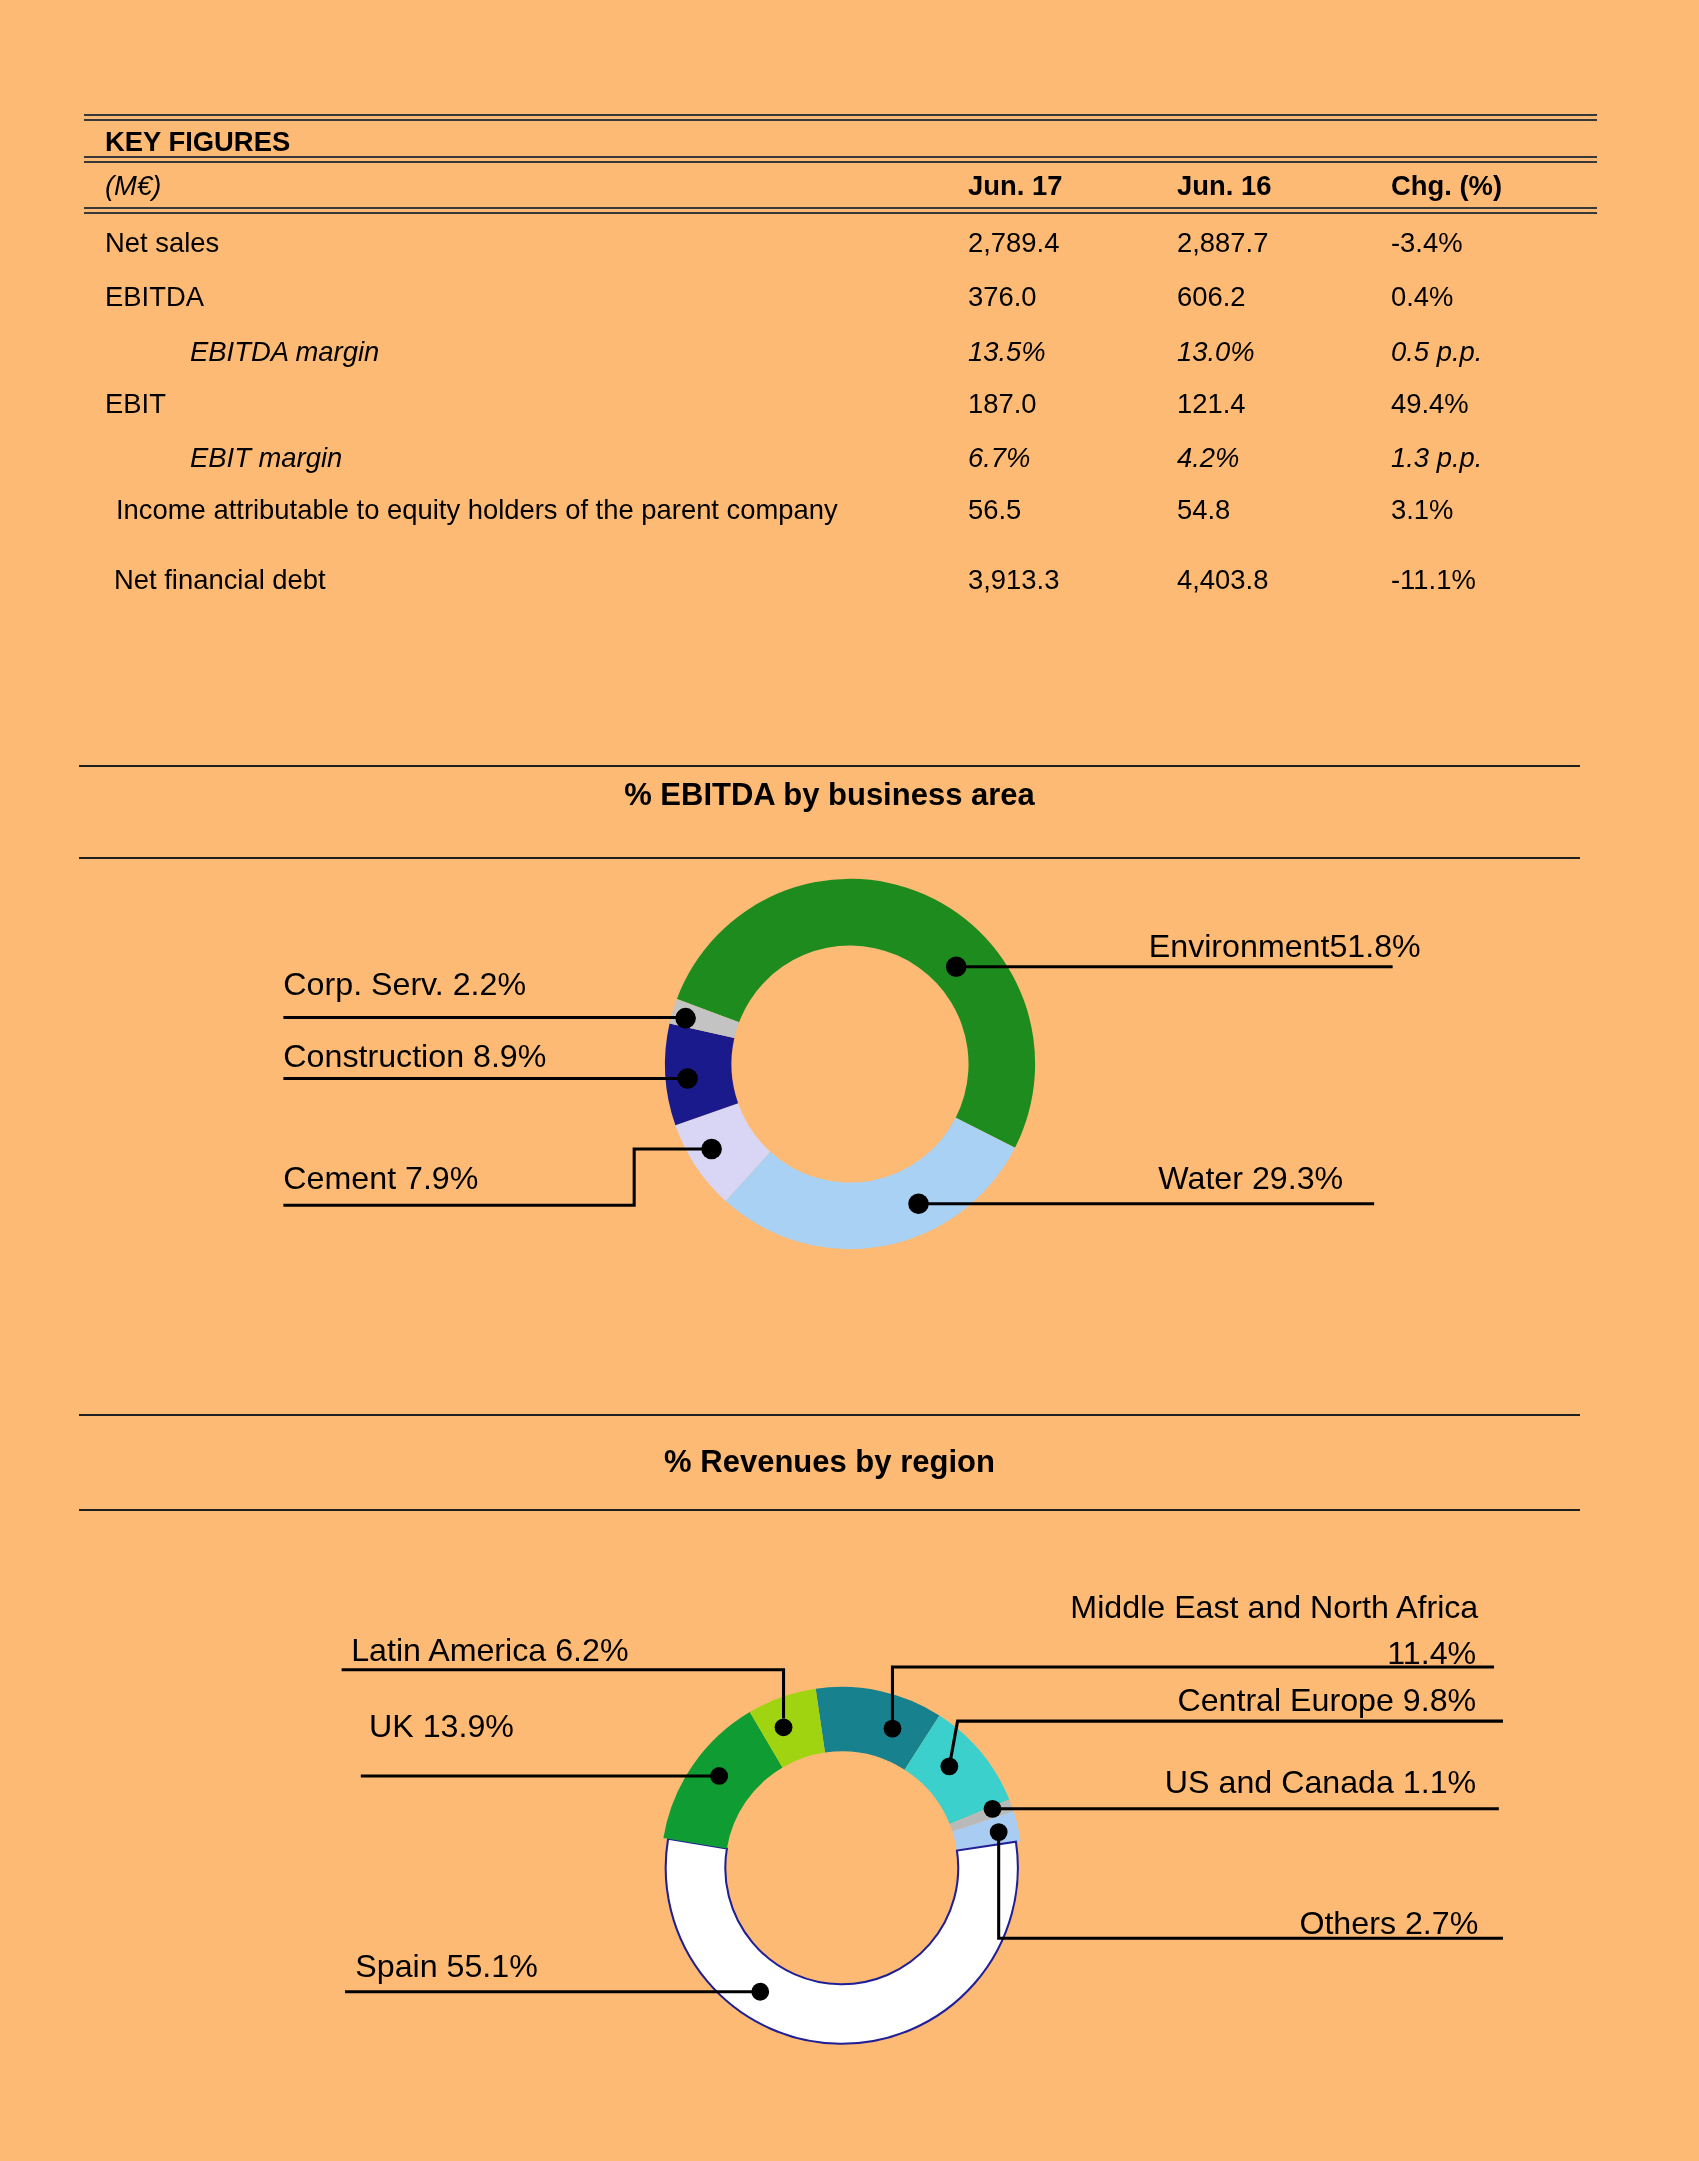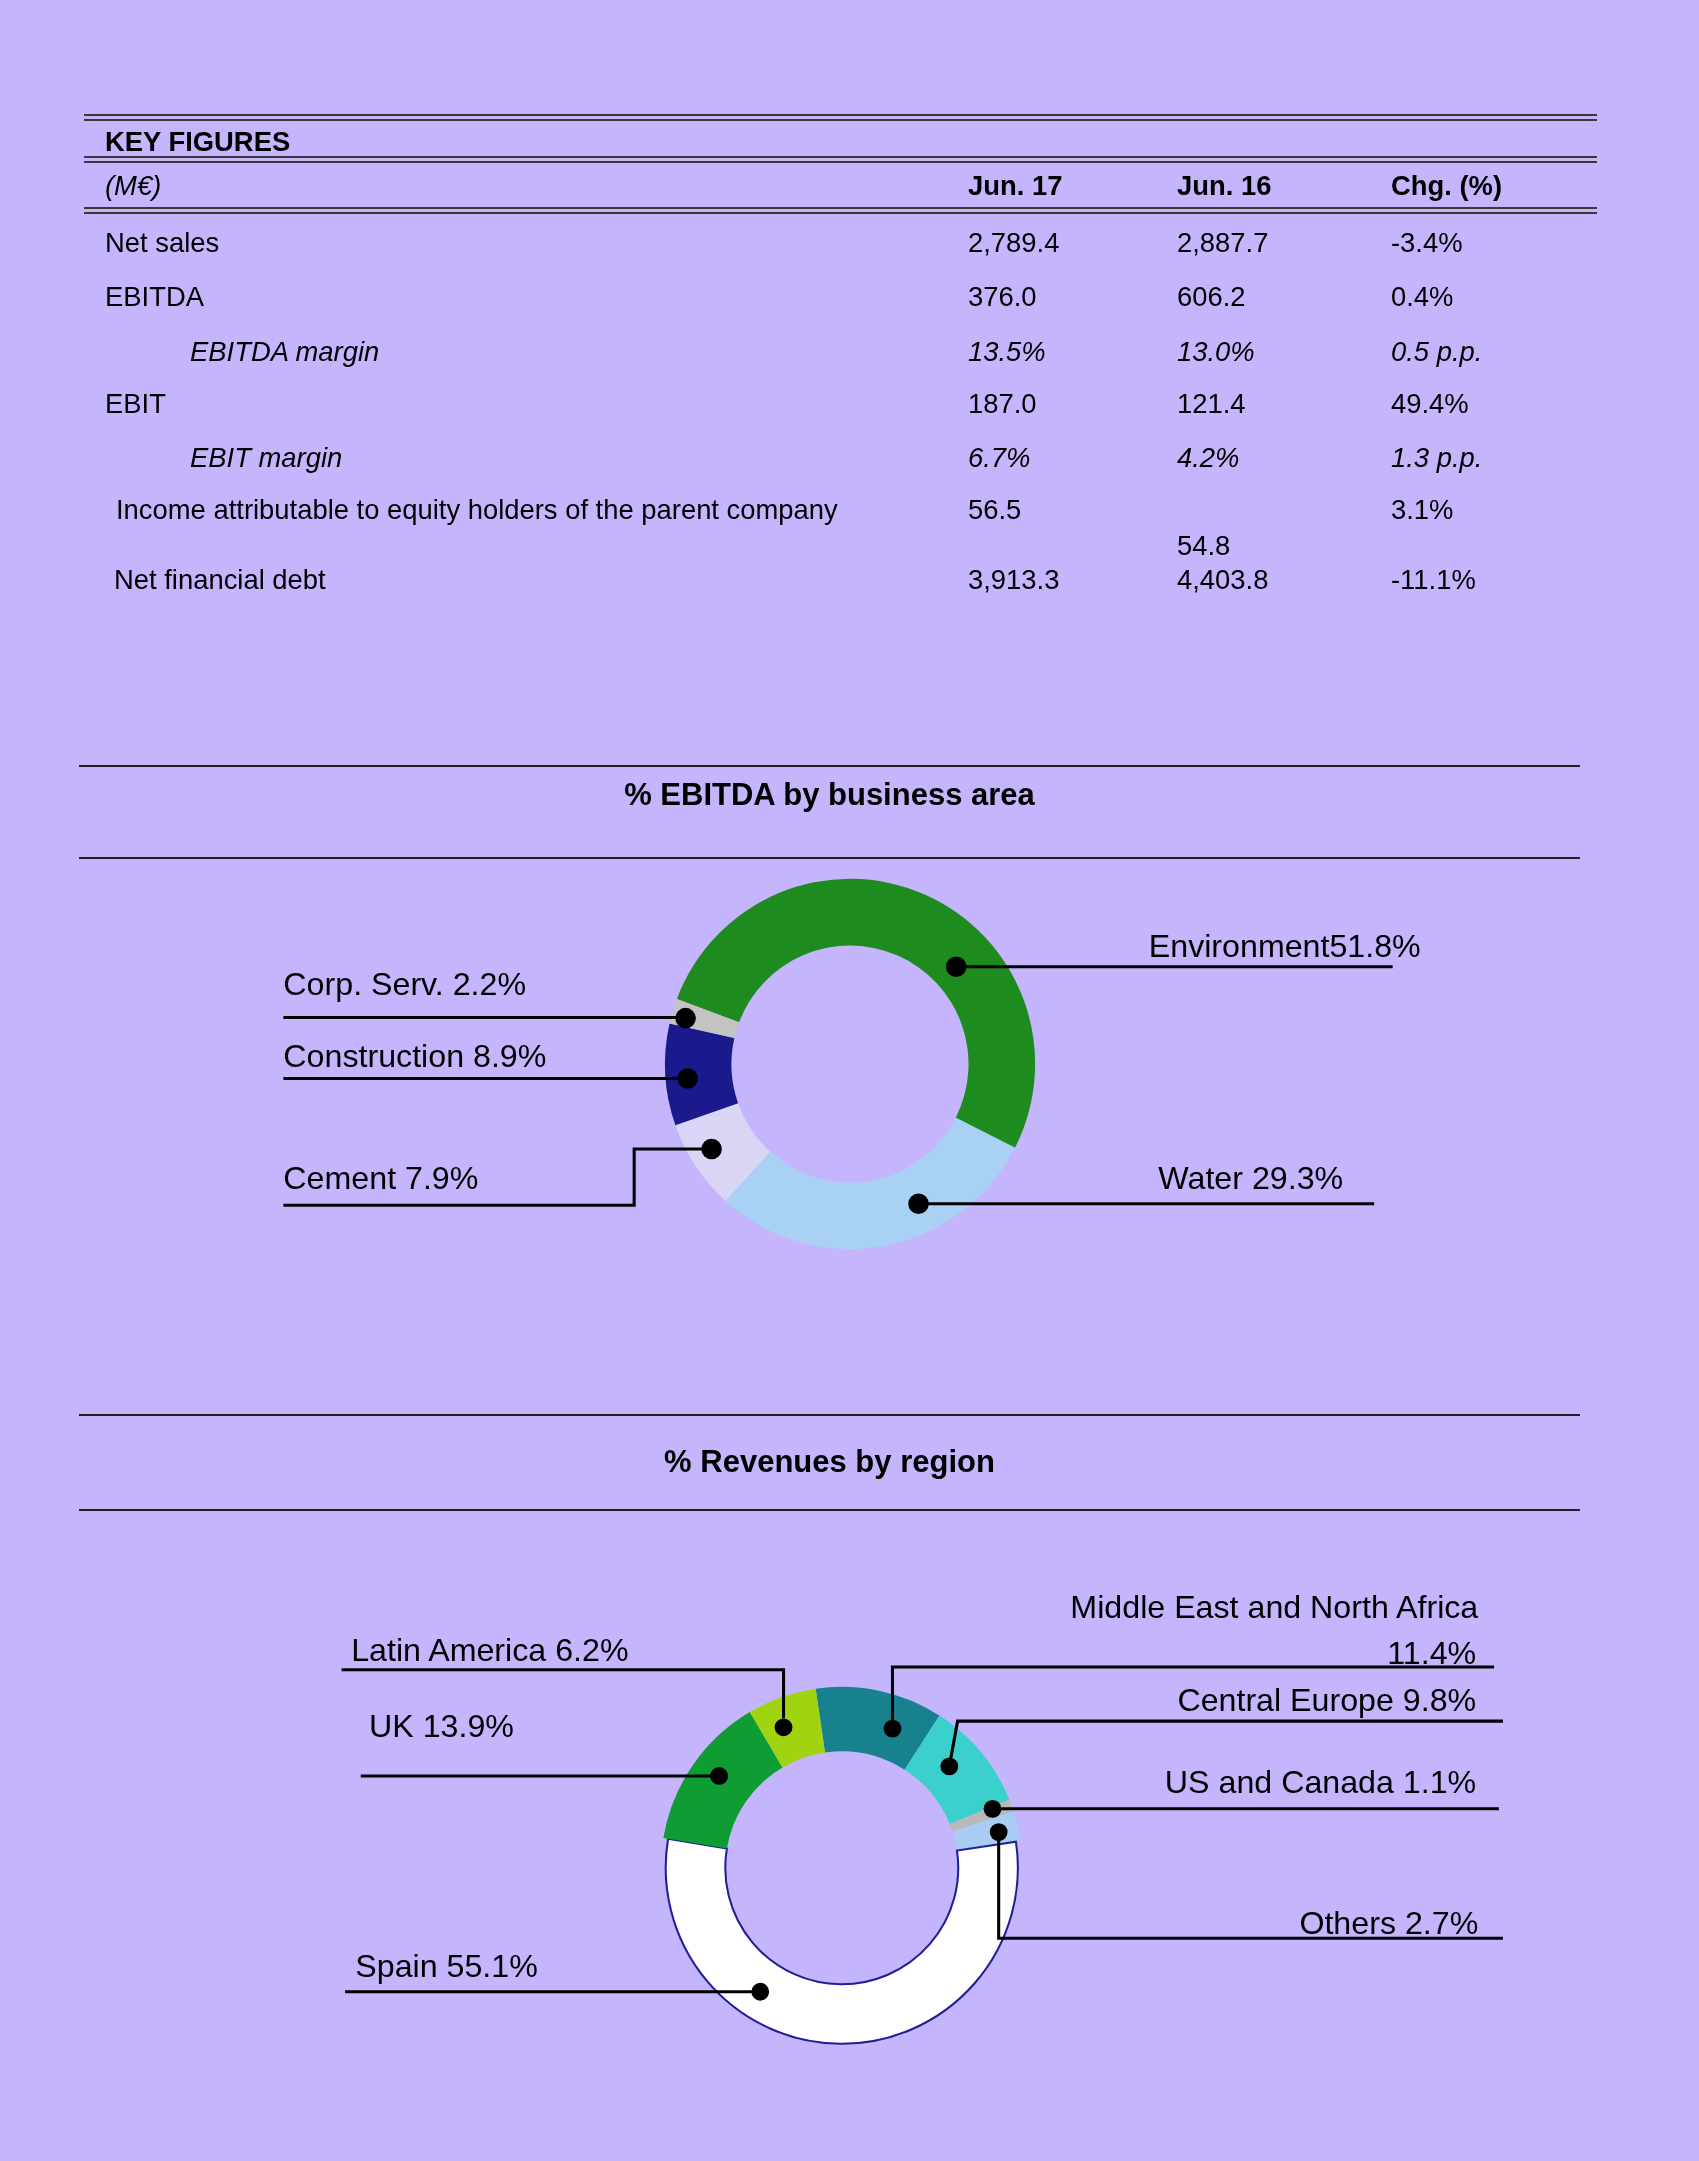--- a/index.html
+++ b/index.html
@@ -1,19 +1,19 @@
 <!DOCTYPE html>
 <html style="font-size:11px"><head>
 <meta charset="utf-8">
 <style>
   html,body{margin:0;padding:0;background:#ffffff;}
   .page{
     position:relative;
     width:1700px;height:2161px;
-    background:#c4b5fd;
+    background:#fdba74;
     font-family:"Liberation Sans",sans-serif;
     color:#000;
     overflow:hidden;
   }
   .rule-double{
     position:absolute;left:84px;width:1513px;height:2.7px;
     border-top:2.1px solid #383838;border-bottom:2.1px solid #383838;
   }
   .rule-single{
     position:absolute;left:79px;width:1501px;height:2.1px;background:#1f1f1f;
@@ -81,21 +81,21 @@
         </div>
         <div>
           <div class="tbl-text italic" style="left: 190px; top: 443px;">EBIT margin</div>
           <div class="val italic" style="left: 968px; top: 443px;">6.7%</div>
           <div class="val italic" style="left: 1177px; top: 443px;">4.2%</div>
           <div class="val italic" style="left: 1391px; top: 443px;">1.3 p.p.</div>
         </div>
         <div>
           <div class="tbl-text" style="left: 96px; top: 495px; margin-left: 20px;">Income attributable to equity holders of the parent company</div>
           <div class="val" style="left: 968px; top: 495px;">56.5</div>
-          <div class="val" style="left: 1177px; top: 495px; margin-top: 36px;">54.8</div>
+          <div class="val" style="left: 1177px; top: 495px;">54.8</div>
           <div class="val" style="left: 1391px; top: 495px;">3.1%</div>
         </div>
         <div>
           <div class="tbl-text" style="left: 114px; top: 565px;">Net financial debt</div>
           <div class="val" style="left: 968px; top: 565px;">3,913.3</div>
           <div class="val" style="left: 1177px; top: 565px;">4,403.8</div>
           <div class="val" style="left: 1391px; top: 565px;">-11.1%</div>
         </div>
       </div>
   </section>

